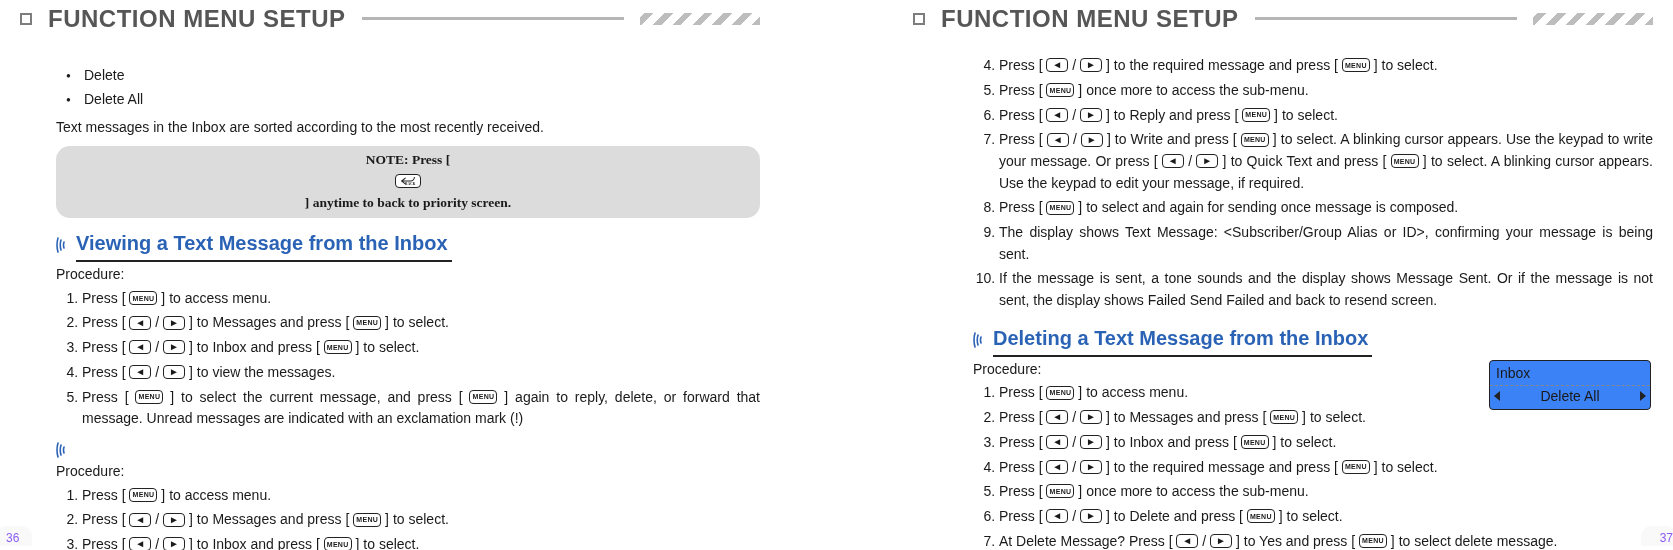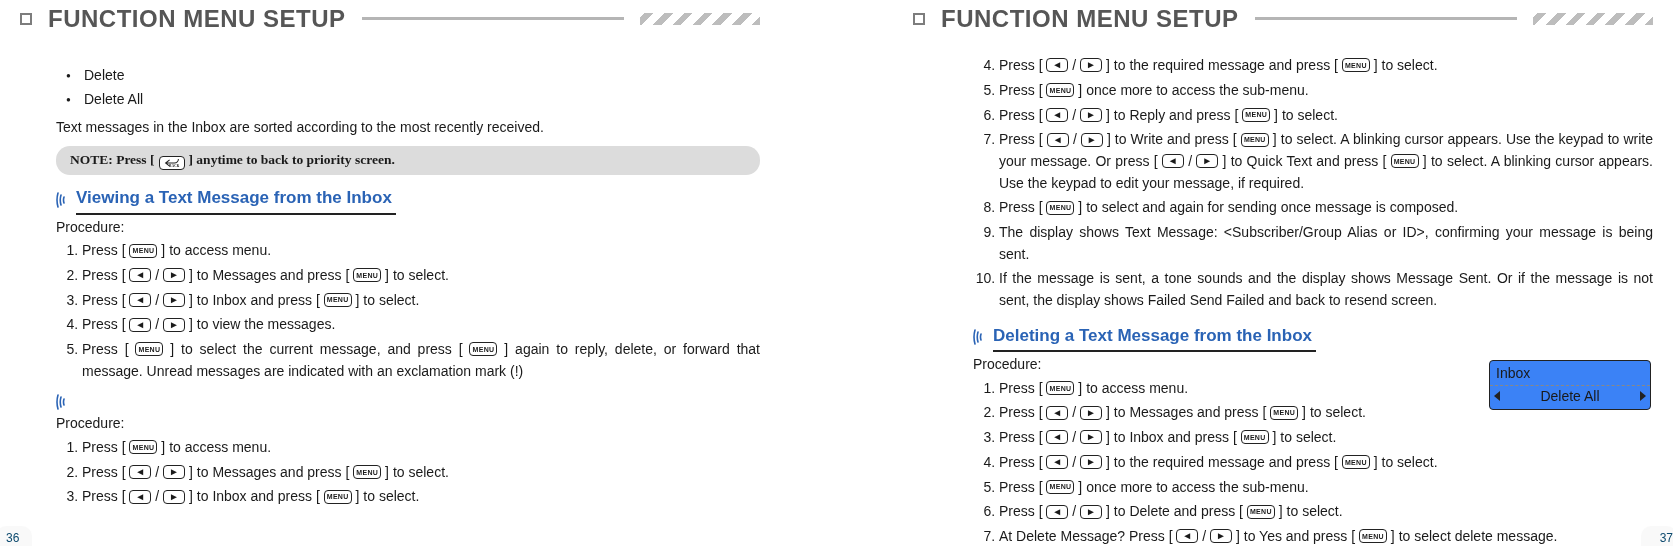--- a/index.html
+++ b/index.html
@@ -69,28 +69,29 @@
   }
   .plain{margin:2px 0 8px 0;}
   .justify{text-align:justify;}
   
   .note{
     background:var(--light-grey);
     border-radius:14px;
     padding:4px 14px;
     font-size:13.5px;
     margin:8px 0 10px 0;
-    display:flex;align-items:flex-end;gap:4px;
+    display:flex;align-items:center;gap:4px;
     font-family:"Times New Roman",serif;
+    flex-direction:column;
   }
   .note b{font-weight:bold;}
   
   .section{
     display:flex;align-items:center;color:var(--section-blue);
-    font-weight:700;font-size:17px;margin:8px 0 2px 0;
+    font-weight:700;font-size:20px;margin:8px 0 2px 0;
   }
   .section .radiate{
     width:14px;height:18px;margin-right:6px;
   }
   .section .radiate svg{display:block;}
   .section .label{
     border-bottom:2px solid #222;
     padding:0 4px 1px 0;
   }
   .proc{margin:2px 0 2px 0;}
@@ -107,21 +108,21 @@
     padding:0 2px;
     vertical-align:middle;
     line-height:1;
     position:relative;top:-1px;
   }
   .btn.arrow{min-width:22px;font-size:10px;}
   .btn.back{min-width:26px;}
   .btn.back svg{width:16px;height:10px;}
   
   .pgnum{
-    position:absolute;bottom:2px;font-size:12px;color:#0c4a6e;
+    position:absolute;bottom:2px;font-size:12px;color:#8b5cf6;
   }
   .pgnum.left{left:6px;}
   .pgnum.right{right:0;}
   .pgtab{
     position:absolute;bottom:4px;width:36px;height:20px;
     background:#eee;border-radius:10px 10px 0 0;opacity:.35;
   }
   .pgtab.left{left:-4px;}
   .pgtab.right{right:-4px;}
 

